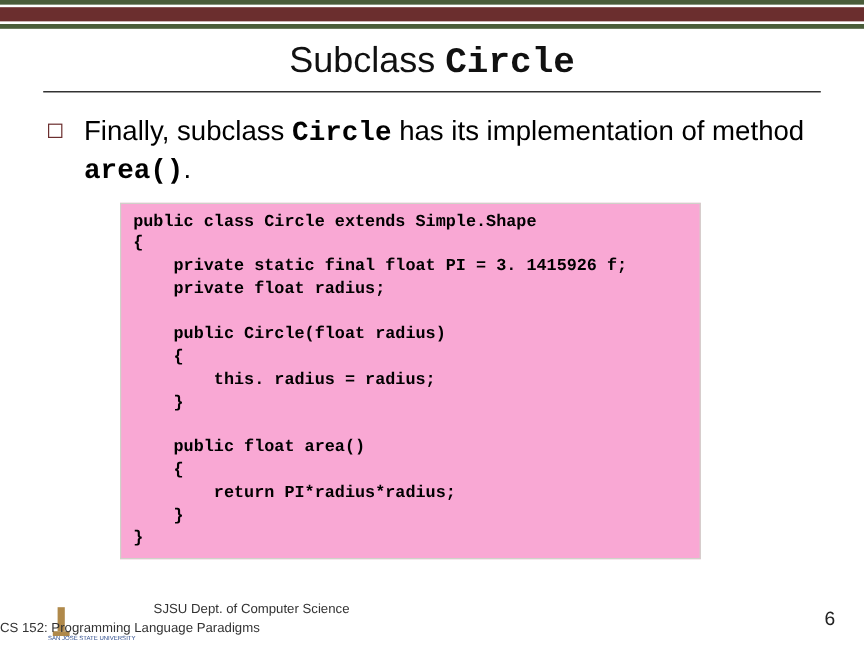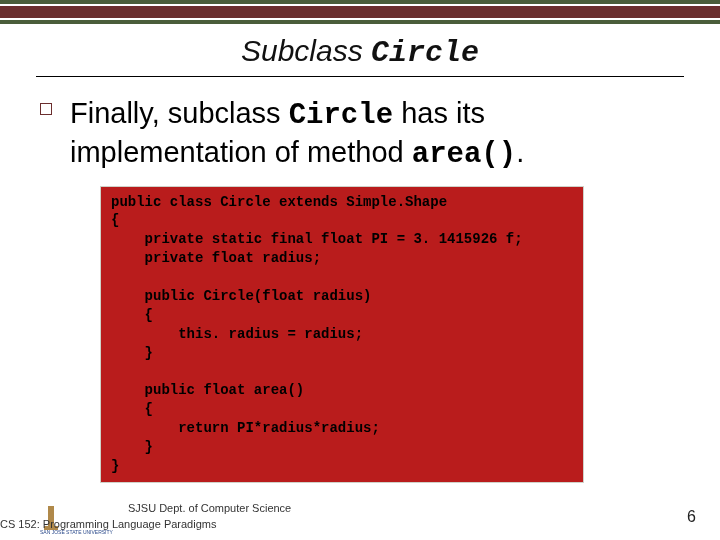--- a/index.html
+++ b/index.html
@@ -19,21 +19,20 @@
   .bar {
     height: 4px;
     width: 100%;
   }
   .bar.green    { background: #4a5d3a; }
   .bar.maroon   { background: #6b2e2e; height: 12px; }
   .bar.thin-spacer { background: #fff; height: 2px; }
   .title-wrap {
     text-align: center;
     margin-top: 10px;
-    font-style: italic;
   }
   .title {
     font-size: 30px;
     color: #111;
   }
   .title .mono {
     font-family: "Courier New", Courier, monospace;
     font-weight: bold;
   }
   .title-underline {
@@ -50,32 +49,32 @@
   }
   .bullet-box {
     width: 10px;
     height: 10px;
     border: 1px solid #6b2e2e;
     margin-top: 8px;
     margin-right: 18px;
     flex: 0 0 auto;
   }
   .bullet-text {
-    font-size: 29px;
+    font-size: 23px;
     line-height: 1.25;
     color: #000;
   }
   .bullet-text .mono {
     font-family: "Courier New", Courier, monospace;
     font-weight: bold;
   }
   .code-block {
     margin: 12px 0 0 60px;
     padding: 6px 10px;
-    background: #b91c1c;
+    background: #f9a8d4;
     border: 1px solid #cfd2c9;
     font-family: "Courier New", Courier, monospace;
     font-size: 14px;
     font-weight: bold;
     line-height: 1.35;
     white-space: pre;
     width: 484px;
     box-sizing: border-box;
     color: #000;
   }

